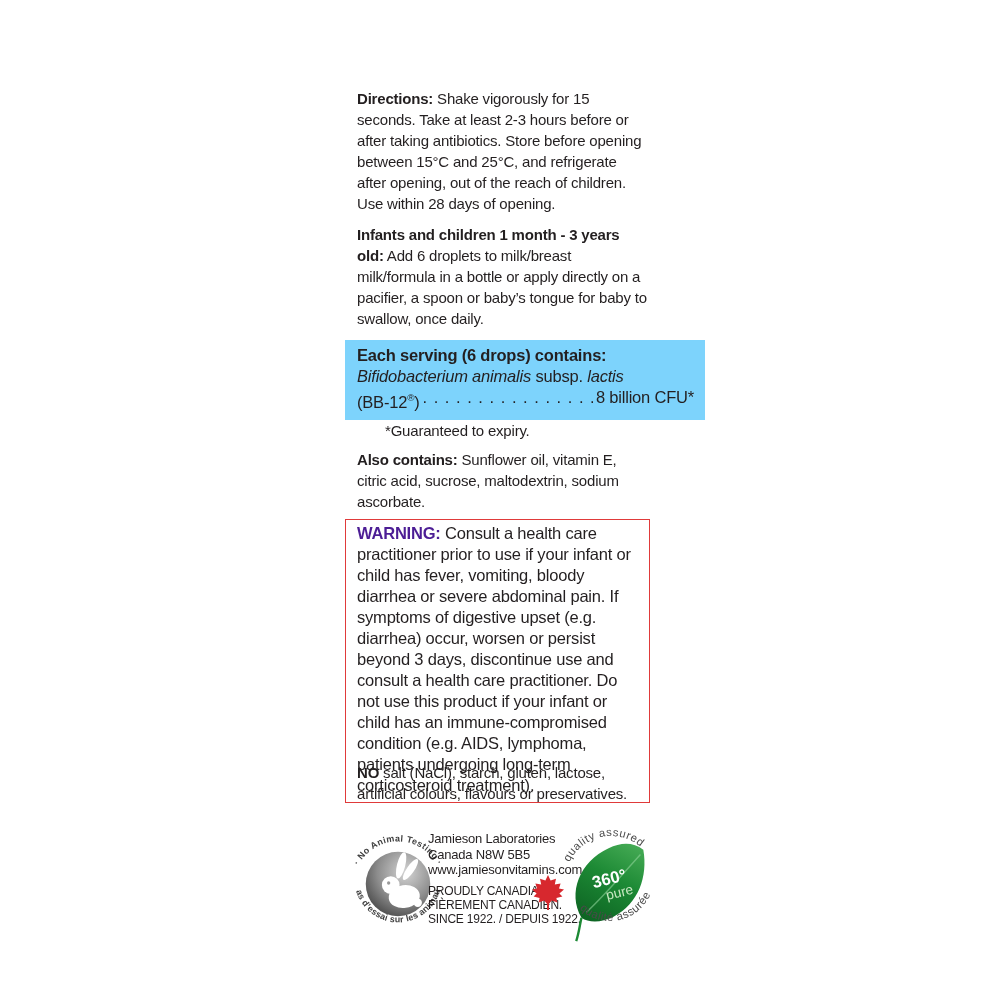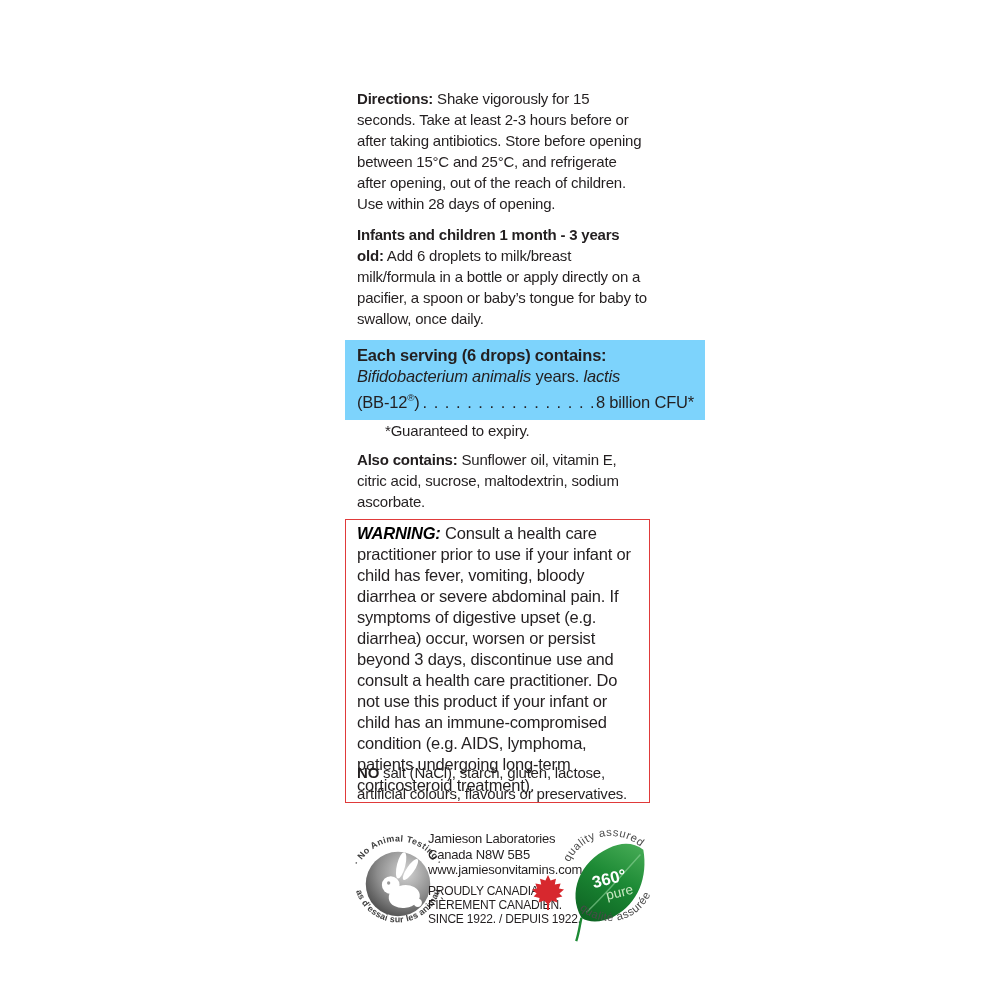--- a/index.html
+++ b/index.html
@@ -17,33 +17,33 @@
     line-height: 21px;
     letter-spacing: -0.2px;
   }
   .para b { font-weight: bold; }
   .serving-box {
     left: 345px; top: 340px; width: 360px;
     background: #7dd3fc;
     padding: 5px 11px 7px 12px;
     font-size: 16.5px; line-height: 21px; letter-spacing: -0.2px;
   }
-  .serving-line3 { display: flex; align-items: flex-end; }
+  .serving-line3 { display: flex; align-items: flex-start; }
   .leader {
     flex: 1; overflow: hidden; white-space: nowrap;
     margin: 0 3px; letter-spacing: 1px;
   }
   sup.reg { font-size: 60%; vertical-align: super; }
   .warning-box {
     left: 345px; top: 519px; width: 305px;
     border: 1.5px solid #e03a3a;
     padding: 3px 8px 6px 11px;
     font-size: 16.5px; line-height: 21px; letter-spacing: -0.2px;
   }
-  .warning-box b { color: #000000; font-style: italic; }
+  .warning-box b { color: #4c1d95; }
   .company {
     left: 428px; top: 831px; width: 160px;
     font-weight: normal; letter-spacing: -0.2px;
   }
   .company .co-top { font-size: 13px; line-height: 15.5px; }
   .company .co-bottom { font-size: 12px; line-height: 14px; margin-top: 6px; }
   .it { font-style: italic; }
   svg text { font-family: "Liberation Sans", "DejaVu Sans", sans-serif; }
 </style>
 </head>
@@ -53,21 +53,21 @@
   <b>Directions:</b><span> Shake vigorously for 15 seconds. Take at least 2-3 hours before or after taking antibiotics. Store before opening between 15°C and 25°C, and refrigerate after opening, out of the reach of children. Use within 28 days of opening.</span>
 </div>
 
 <div class="abs para" style="left:357px; top:224px;">
   <b>Infants and children 1 month - 3 years old:</b><span> Add 6 droplets to milk/breast milk/formula in a bottle or apply directly on a pacifier, a spoon or baby’s tongue for baby to swallow, once daily.</span>
 </div>
 
 <div class="abs serving-box">
   <div><b>Each serving (6 drops) contains:</b></div>
   <div>
-    <span class="it">Bifidobacterium animalis</span><span> years. </span><span class="it">lactis</span>
+    <span class="it">Bifidobacterium animalis</span><span> subsp. </span><span class="it">lactis</span>
   </div>
   <div class="serving-line3">
     <span><span>(BB-12</span><sup class="reg">®</sup><span>)</span></span>
     <span class="leader">. . . . . . . . . . . . . . . . . . . . . . . . . . . .</span>
     <span>8 billion CFU*</span>
   </div>
 </div>
 
 <div class="abs para" style="left:357px; top:420px;margin-left:28px;">*Guaranteed to expiry.</div>
 

